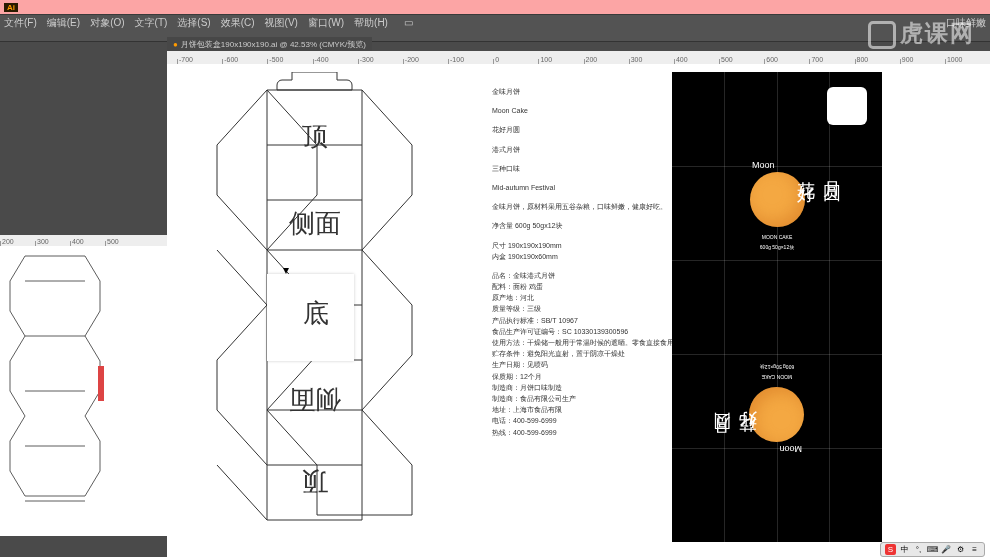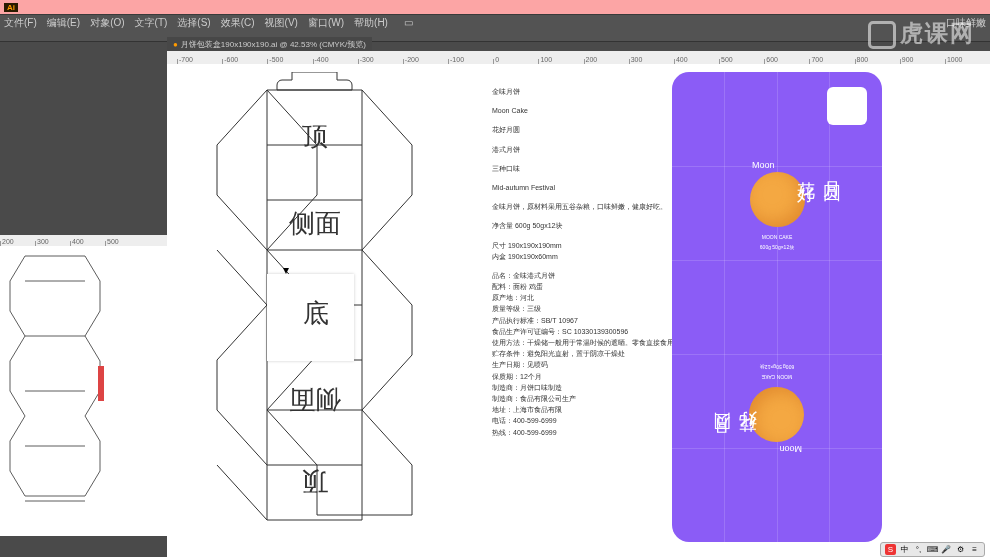--- a/index.html
+++ b/index.html
@@ -36,21 +36,21 @@
 .lbl-bottom { top: 232px; left: 136px; }
 .lbl-side2 { top: 318px; left: 122px; transform: rotate(180deg); }
 .lbl-top2 { top: 400px; left: 135px; transform: rotate(180deg); }
 
 .white-panel { position: absolute; top: 210px; left: 100px; width: 87px; height: 87px; background: #fff; box-shadow: 0 0 3px rgba(0,0,0,0.2); }
 
 .text-block { position: absolute; top: 22px; left: 325px; width: 150px; font-size: 7px; color: #333; line-height: 1.6; }
 .text-block .section { margin-bottom: 8px; }
 .text-block .row { white-space: nowrap; }
 
-.orange-design { position: absolute; top: 8px; left: 505px; width: 210px; height: 470px; background: #8b5cf6; border-radius: 17px; }
+.orange-design { position: absolute; top: 8px; left: 505px; width: 210px; height: 470px; background: #000000; }
 .orange-design .grid-line-h { position: absolute; left: 0; right: 0; height: 1px; background: rgba(255,255,255,0.15); }
 .orange-design .grid-line-v { position: absolute; top: 0; bottom: 0; width: 1px; background: rgba(255,255,255,0.15); }
 
 .logo-box { position: absolute; top: 15px; right: 15px; width: 40px; height: 38px; background: #fff; border-radius: 6px; }
 
 .moon-art { position: absolute; top: 100px; left: 50%; transform: translateX(-50%); width: 90px; height: 90px; text-align: center; }
 .moon-art .circle { width: 55px; height: 55px; background: #f4a842; border-radius: 50%; margin: 0 auto 5px; position: relative; box-shadow: inset -5px -5px 15px rgba(200,100,20,0.4); }
 .moon-art .vtxt { position: absolute; top: 100px; font-size: 18px; color: #fff; writing-mode: vertical-rl; letter-spacing: 4px; }
 .moon-art .vtxt.l { left: 62px; }
 .moon-art .vtxt.r { left: 88px; }

